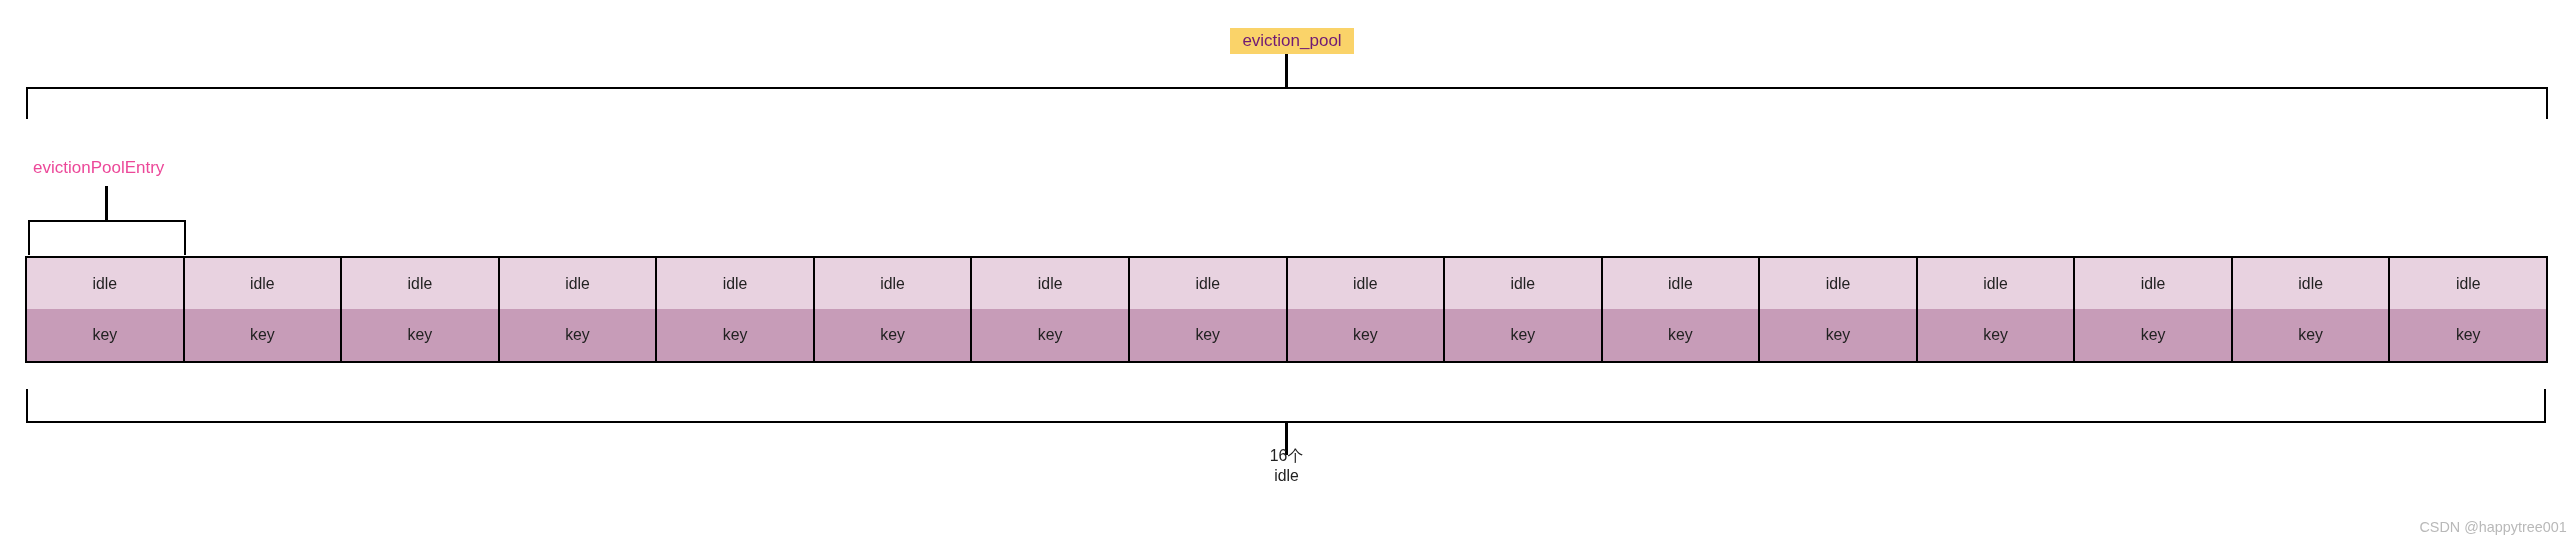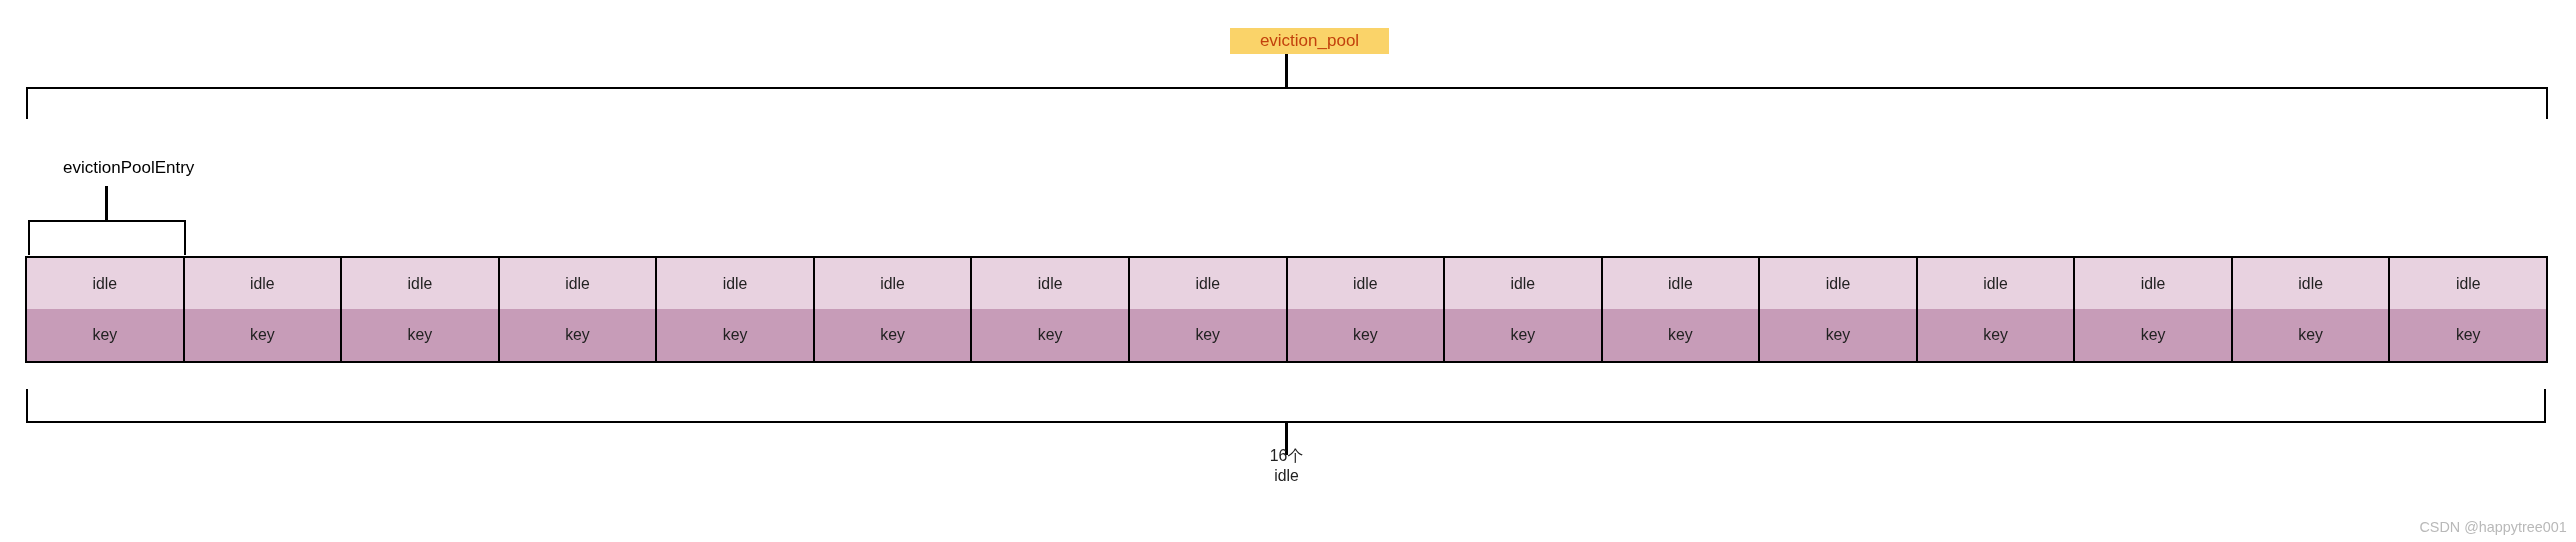--- a/index.html
+++ b/index.html
@@ -15,27 +15,27 @@
     background: #ffffff;
     overflow: hidden;
     color: #1a1a1a;
   }
 
   
   .root-label {
     position: absolute;
     left: 1230px;
     top: 28px;
-    width: 159px;
+    width: 124px;
     height: 26px;
     display: flex;
     align-items: center;
     justify-content: center;
     font-size: 17px;
-    color: #c2410c;
+    color: #701a75;
   }
 
   
   .vline {
     position: absolute;
     width: 2.6px;
     background: #000000;
   }
   .root-connector   { left: 1285px; top: 54px;  height: 35px; }
   .entry-connector  { left: 105px;  top: 186px; height: 36px; }
@@ -57,24 +57,24 @@
     box-sizing: border-box;
     border-bottom: 2.6px solid #000;
     border-left: 2.6px solid #000;
     border-right: 2.6px solid #000;
   }
   .bottom-bracket { left: 26px; top: 389px; width: 2520px; height: 34px; }
 
   
   .entry-label {
     position: absolute;
-    left: 63px;
+    left: 33px;
     top: 158px;
     font-size: 17px;
-    color: #000000;
+    color: #ec4899;
     white-space: nowrap;
   }
   .count-label {
     position: absolute;
     left: 1188px;
     top: 446px;
     width: 197px;
     text-align: center;
     font-size: 15.8px;
     line-height: 20.4px;

